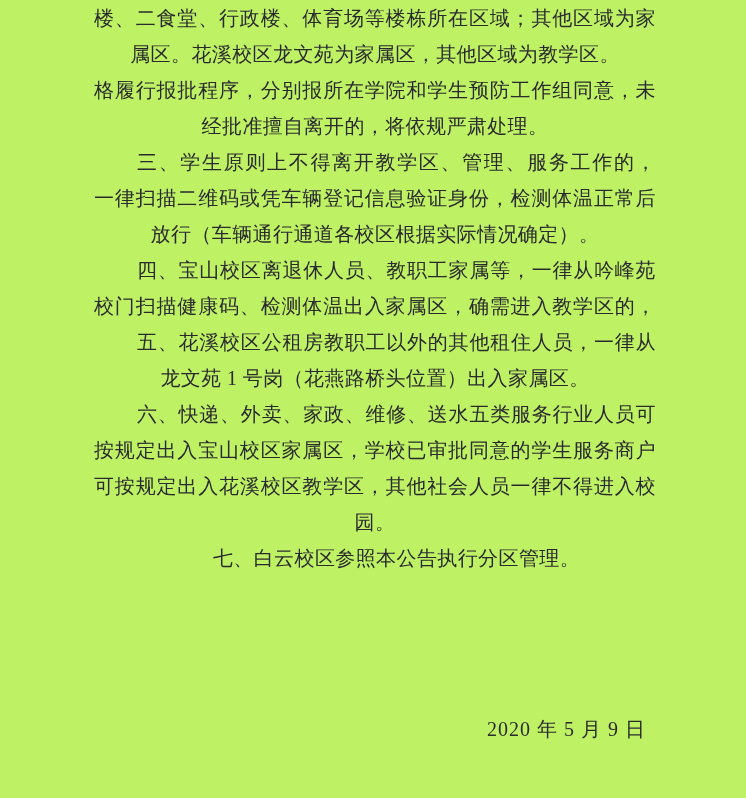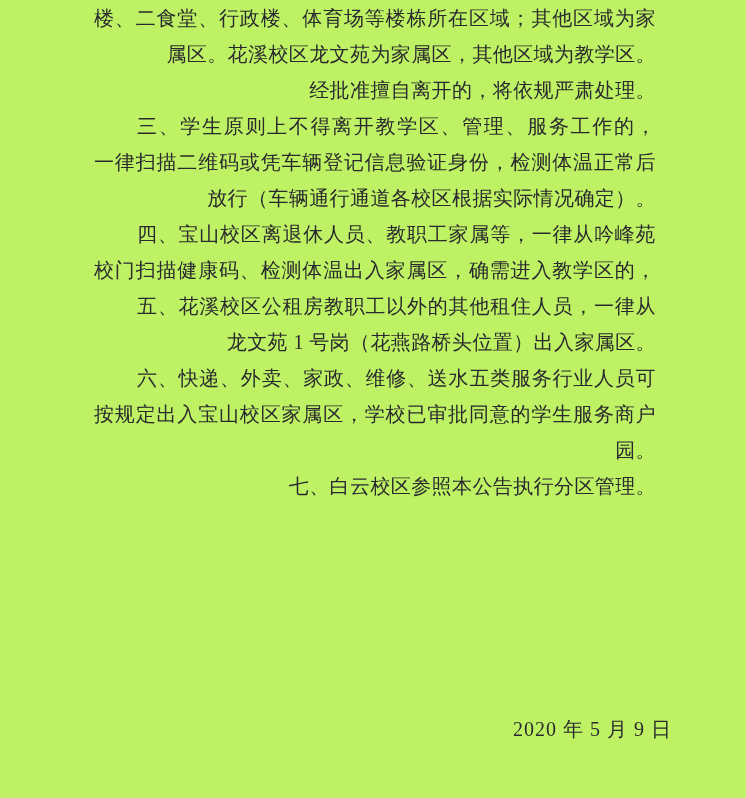--- a/index.html
+++ b/index.html
@@ -20,57 +20,59 @@
     position: absolute;
     left: 94px;
     top: 0;
     width: 562px;
   }
   .line {
     height: 36px;
     line-height: 36px;
     font-size: 20px;
     letter-spacing: 0.4px;
-    text-align: right;
+    text-align: center;
     white-space: normal;
     overflow: visible;
   }
   .line.justify {
     text-align: justify;
     text-align-last: justify;
     -moz-text-align-last: justify;
   }
   .line.indent {
     text-indent: 43px;
   }
   .date-line {
     position: absolute;
-    right: 74px;
+    right: 100px;
     top: 714px;
     height: 30px;
     line-height: 30px;
     font-size: 20px;
     letter-spacing: 1px;
     text-align: center;
   }
 </style>
 </head>
 <body>
 
 <div class="page" style="background: #bef264; color: rgb(42, 42, 46);">
   <div class="text-block">
     <div class="line justify">楼、二食堂、行政楼、体育场等楼栋所在区域；其他区域为家</div>
     <div class="line">属区。花溪校区龙文苑为家属区，其他区域为教学区。</div>
+    <div class="line justify">格履行报批程序，分别报所在学院和学生预防工作组同意，未</div>
     <div class="line">经批准擅自离开的，将依规严肃处理。</div>
     <div class="line justify indent">三、学生原则上不得离开教学区、管理、服务工作的，</div>
     <div class="line justify">一律扫描二维码或凭车辆登记信息验证身份，检测体温正常后</div>
     <div class="line">放行（车辆通行通道各校区根据实际情况确定）。</div>
     <div class="line justify indent">四、宝山校区离退休人员、教职工家属等，一律从吟峰苑</div>
     <div class="line justify">校门扫描健康码、检测体温出入家属区，确需进入教学区的，</div>
     <div class="line justify indent">五、花溪校区公租房教职工以外的其他租住人员，一律从</div>
     <div class="line">龙文苑 1 号岗（花燕路桥头位置）出入家属区。</div>
     <div class="line justify indent">六、快递、外卖、家政、维修、送水五类服务行业人员可</div>
     <div class="line justify">按规定出入宝山校区家属区，学校已审批同意的学生服务商户</div>
+    <div class="line justify">可按规定出入花溪校区教学区，其他社会人员一律不得进入校</div>
     <div class="line">园。</div>
     <div class="line indent">七、白云校区参照本公告执行分区管理。</div>
   </div>
   <div class="date-line">2020 年 5 月 9 日</div>
 </div>
 
 </body></html>

